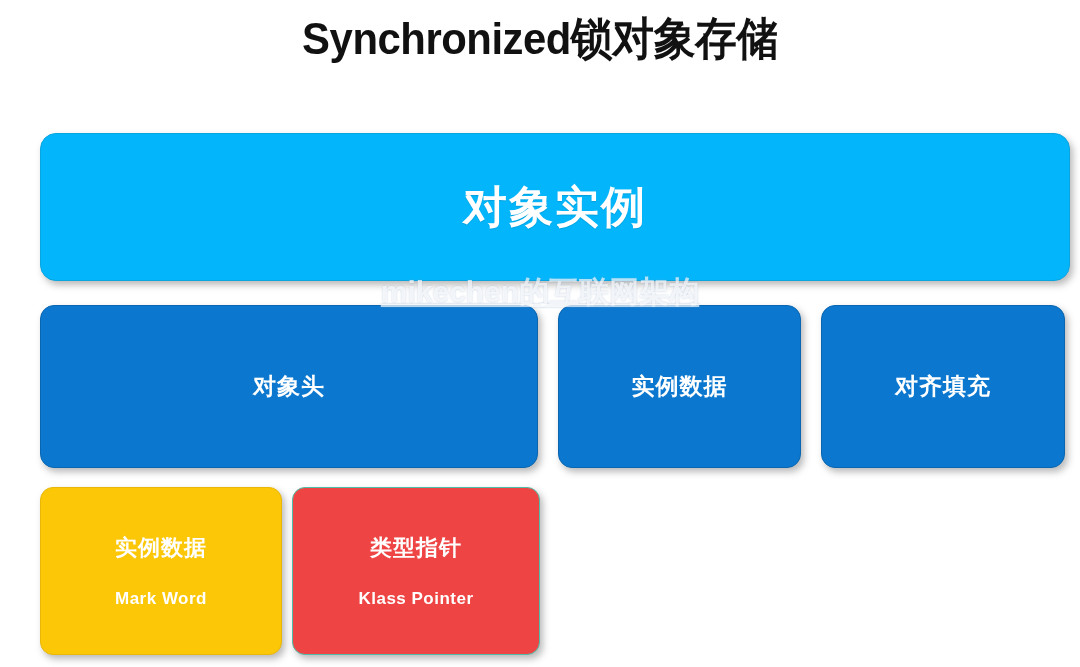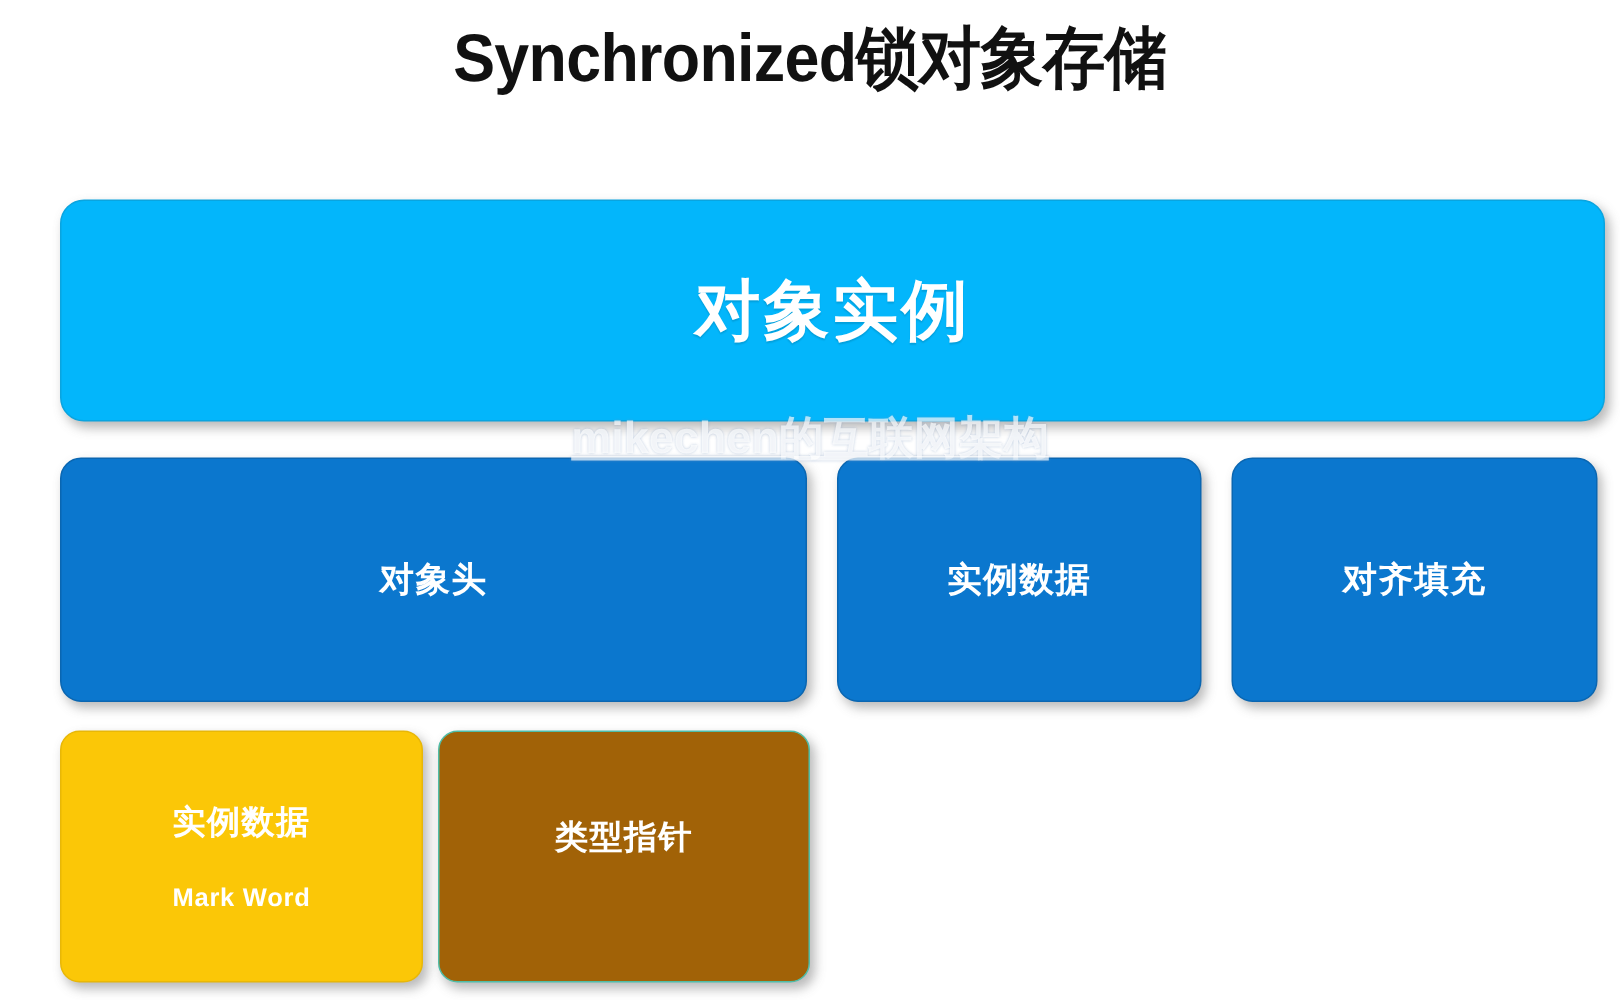--- a/index.html
+++ b/index.html
@@ -93,21 +93,21 @@
   }
   .box-markword {
     left: 40px;
     width: 242px;
     background: #fbc707;
     border: 1px solid #e8b707;
   }
   .box-klass {
     left: 292px;
     width: 248px;
-    background: #a16207;
+    background: #ef4444;
     border: 1px solid #4fbda7;
   }
   .box-bottom .line-cn { margin-bottom: 26px; }
   .box-bottom .line-en { font-size: 17px; letter-spacing: 0.5px; }
 
   
   .watermark {
     position: absolute;
     left: 0;
     top: 272px;
@@ -150,15 +150,16 @@
     <span>对齐填充</span>
   </div>
 
   <div class="box box-bottom box-markword">
     <span class="line-cn">实例数据</span>
     <span class="line-en">Mark Word</span>
   </div>
 
   <div class="box box-bottom box-klass">
     <span class="line-cn">类型指针</span>
+    <span class="line-en">Klass Pointer</span>
   </div>
 
 </div>
 
 </body></html>

